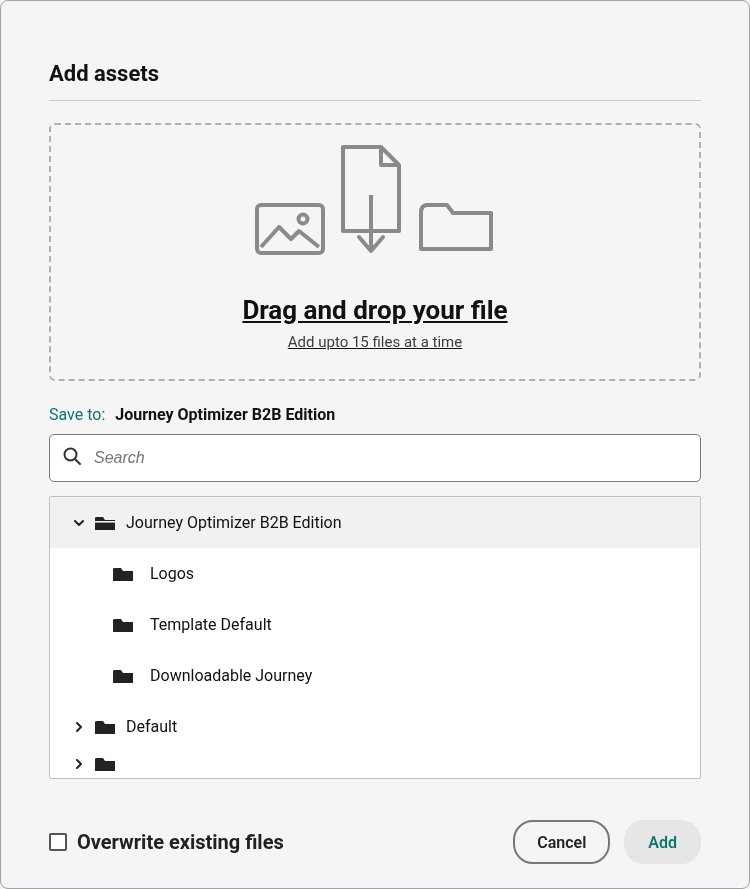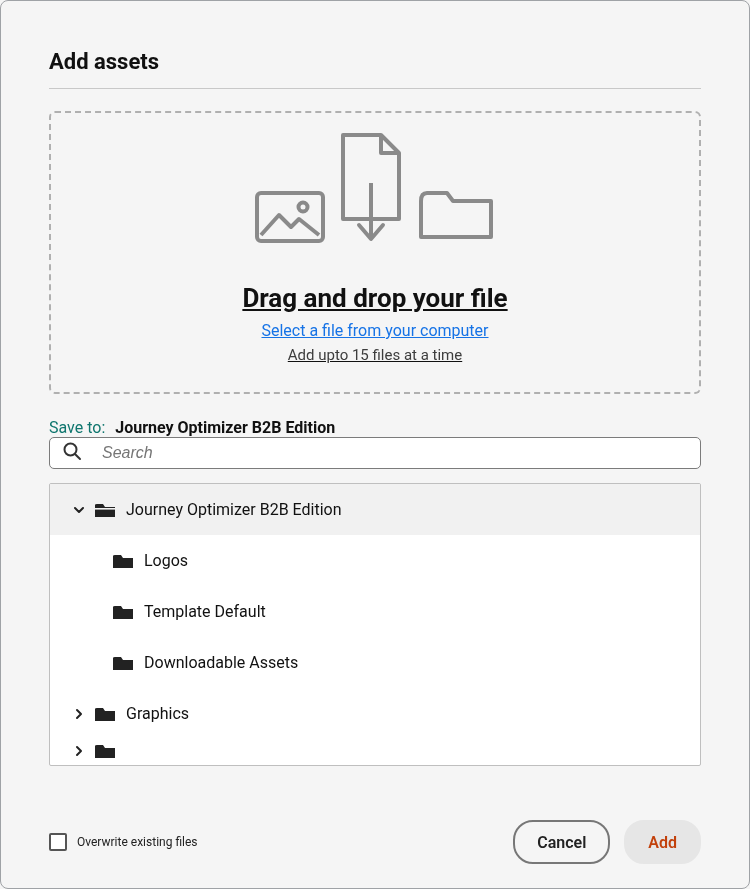--- a/index.html
+++ b/index.html
@@ -9,21 +9,21 @@
     background:#f5f5f5;
     border:1.5px solid #9fa2a6;
     border-radius:8px;
     font-family: -apple-system, BlinkMacSystemFont, "Segoe UI", Roboto, Helvetica, Arial, sans-serif;
     color:#111;
     padding: 48px 48px 24px 48px;
     position:relative;
     display:flex; flex-direction:column;
   }
   h1.title {
-    font-size:22px; font-weight:700; margin:0 0 14px 0;
+    font-size:22px; font-weight:700; margin:12px 0 14px 0;
   }
   .rule {
     border:none; border-top:1.5px solid #c8c8c8; margin:0 0 22px 0;
   }
 
   .dropzone {
     border:2px dashed #b0b0b0;
     border-radius:6px;
     padding:18px 20px 28px 20px;
     text-align:center;
@@ -32,27 +32,27 @@
   .dz-illustration { display:flex; justify-content:center; align-items:flex-end; gap:10px; margin-bottom:36px; }
   .dz-title { font-size:26px; font-weight:700; margin-bottom:8px; }
   .dz-link { color:#1673e6; font-size:16px; text-decoration:underline; cursor:pointer; display:inline-block; margin-bottom:6px; }
   .dz-hint { color:#3d3d3d; font-size:15px; }
 
   .save-row { margin-top:24px; font-size:16px; }
   .save-row .save-label { color:#0f766e; margin-right:6px; }
   .save-row .save-value { font-weight:700; }
 
   .search-box {
+    margin-top:10px;
     border:1.5px solid #7b7b7b;
     border-radius:5px;
     background:#fff;
-    height:32px;
+    height:48px;
     display:flex; align-items:center;
     padding:0 12px;
-    gap:8px;
   }
   .search-box svg { flex:0 0 auto; }
   .search-box input {
     border:none; outline:none; flex:1;
     font-size:16px; font-style:italic; color:#666;
     background:transparent; margin-left:10px;
   }
 
   .tree {
     margin-top:14px;
@@ -66,39 +66,39 @@
     display:flex; align-items:center;
     height:51px;
     font-size:16px;
     cursor:pointer;
   }
   .tree-row.selected { background:#f1f1f1; }
   .chev { width:18px; display:inline-flex; justify-content:center; margin-right:4px;}
   .chev svg { display:block; }
   .folder-icon { margin:0 10px 0 2px; display:inline-flex; }
   .ind0 { padding-left:20px; }
-  .ind1 { padding-left:60px; }
+  .ind1 { padding-left:60px;gap:6px; }
 
   .footer {
     margin-top:auto;
     display:flex; align-items:center; justify-content:space-between;
     padding-top:24px;
   }
-  .overwrite { display:flex; align-items:center; gap:10px; font-size:12px; color:#222; cursor:pointer;}
+  .overwrite { display:flex; align-items:center; gap:10px; font-size:20px; color:#222; cursor:pointer;font-weight:bold;}
   .cb {
     width:18px; height:18px; border:2px solid #555; border-radius:2px; background:#fff;
   }
   .actions { display:flex; gap:14px; }
   .btn {
     height:44px; padding:16px 22px; border-radius:20px; font-size:16px; font-weight:600;
     display:inline-flex; align-items:center; justify-content:center;
     cursor:pointer; user-select:none;text-align:right;
   }
   .btn-secondary { background:transparent; border:2px solid #777; color:#222; }
-  .btn-primary-disabled { background:#e6e6e6; border:2px solid #e6e6e6; color:#c2410c; cursor:default; }
+  .btn-primary-disabled { background:#e6e6e6; border:2px solid #e6e6e6; color:#0f766e; cursor:default; }
 </style>
 </head>
 <body>
 
 <h1 class="title">Add assets</h1>
 <hr class="rule">
 
 <div class="dropzone">
   <div class="dz-illustration">
 
@@ -119,21 +119,20 @@
       </svg>
     </span>
 
     <span>
       <svg width="78" height="56" viewBox="0 0 78 56" fill="none">
         <path d="M4 14 V50 H74 V14 H36 L30 6 H10 Q4 6 4 14 Z" stroke="#8a8a8a" stroke-width="4" fill="none" stroke-linejoin="round"></path>
       </svg>
     </span>
   </div>
   <div class="dz-title">Drag and drop your file</div>
-  <a class="dz-link">Select a file from your computer</a>
   <div class="dz-hint">Add upto 15 files at a time</div>
 </div>
 
 <div class="save-row">
   <span class="save-label">Save to:</span>
   <span class="save-value">Journey Optimizer B2B Edition</span>
 </div>
 
 <div class="search-box">
   <span>
@@ -178,35 +177,35 @@
     </span>
     <span>Template Default</span>
   </div>
 
   <div class="tree-row ind1">
     <span class="folder-icon">
       <svg width="22" height="18" viewBox="0 0 22 18">
           <path d="M1 4 V16 H21 V6 H11 L9 3 H3 Q1 3 1 4 Z" fill="#222"></path>
         </svg>
     </span>
-    <span>Downloadable Assets</span>
+    <span>Downloadable Journey</span>
   </div>
 
   <div class="tree-row ind0">
     <span class="chev">
       <svg width="14" height="14" viewBox="0 0 14 14">
           <path d="M5 3 L9 7 L5 11" stroke="#222" stroke-width="2" fill="none" stroke-linecap="round" stroke-linejoin="round"></path>
         </svg>
     </span>
     <span class="folder-icon">
       <svg width="22" height="18" viewBox="0 0 22 18">
           <path d="M1 4 V16 H21 V6 H11 L9 3 H3 Q1 3 1 4 Z" fill="#222"></path>
         </svg>
     </span>
-    <span>Graphics</span>
+    <span>Default</span>
   </div>
 
   <div class="tree-row ind0" style="height:24px; overflow:hidden;">
     <span class="chev">
       <svg width="14" height="14" viewBox="0 0 14 14">
           <path d="M5 3 L9 7 L5 11" stroke="#222" stroke-width="2" fill="none" stroke-linecap="round" stroke-linejoin="round"></path>
         </svg>
     </span>
     <span class="folder-icon">
       <svg width="22" height="18" viewBox="0 0 22 18">

